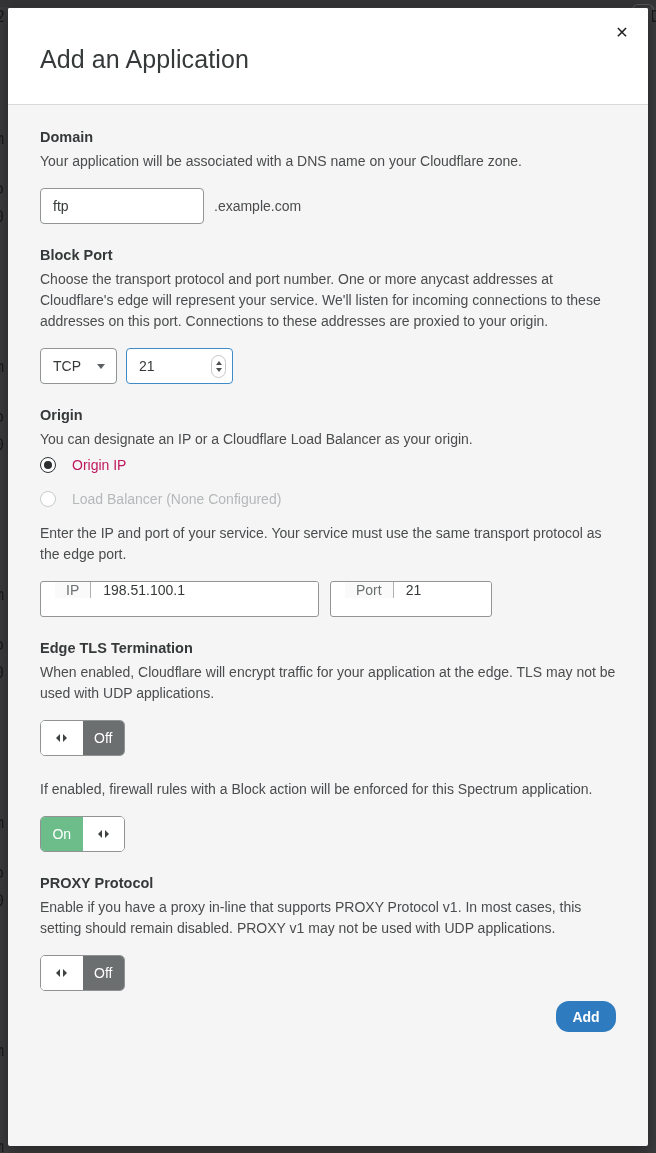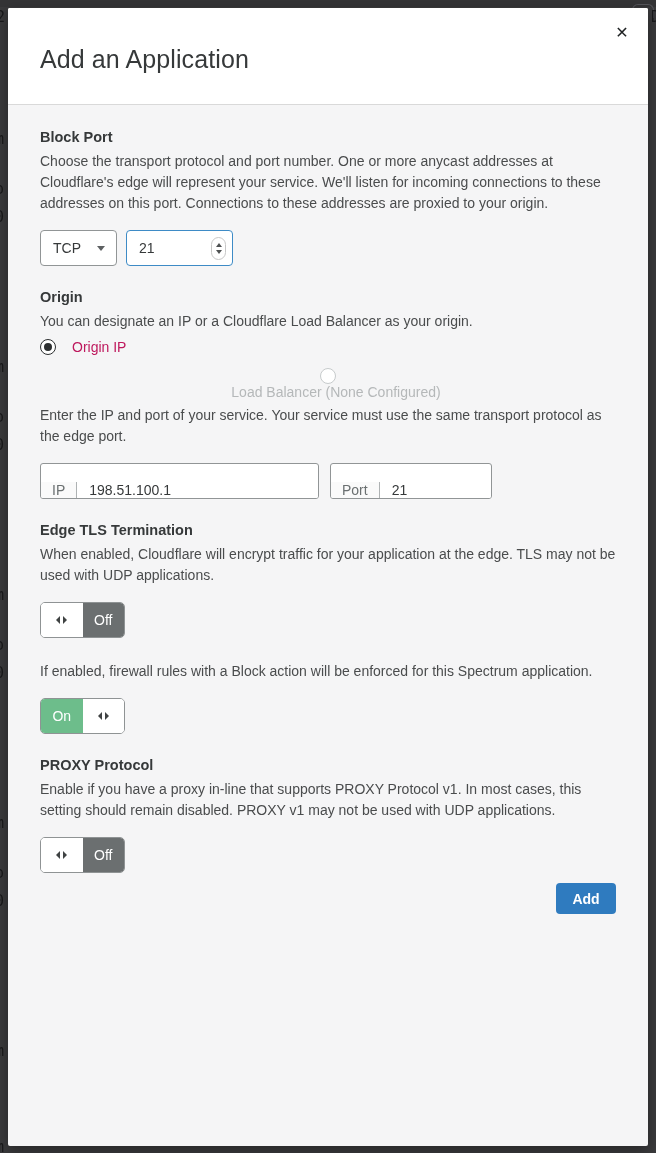--- a/index.html
+++ b/index.html
@@ -155,24 +155,24 @@
     flex: 0 0 16px;
   }
   .radio-dot { width: 8px; height: 8px; border-radius: 50%; background: #2c2f30; }
   .radio-label { margin-left: 16px; font-size: 14px; color: #be185d; }
   .radio-row.disabled .radio-outer { border-color: #c7cbcc; }
   .radio-row.disabled .radio-label { color: #b5b8b9; }
   .radio-gap { margin-bottom: 12px; margin-top: 10px; }
 
   
   .prefix-group {
-    display: inline-flex; align-items: flex-end;
+    display: inline-flex; align-items: flex-start;
     height: 36px;
     border: 1px solid #919596; border-radius: 3px;
-    background: #fff; overflow: hidden;
+    background: #fff; overflow: hidden; padding-left: 14px;
   }
   .prefix-cell {
     display: flex; align-items: center;
     padding: 0 11px;
     background: #fafafa;
     border-right: 1px solid #aeb2b3;
     font-size: 14px; color: #6b7071;
   }
   .prefix-group input {
     border: none; font-family: inherit;
@@ -202,21 +202,21 @@
   .toggle.state-off { border-color: #8f9394; align-items: flex-end; }
   .toggle.state-on { border-color: #8f9394; }
   .arr-left { width: 0; height: 0; border-top: 4px solid transparent; border-bottom: 4px solid transparent; border-right: 4.5px solid #3f4243; }
   .arr-right { width: 0; height: 0; border-top: 4px solid transparent; border-bottom: 4px solid transparent; border-left: 4.5px solid #3f4243; }
 
   
   .footer-row { display: flex; justify-content: flex-end; margin-top: 10px; }
   .add-btn {
     min-width: 60px; height: 31px;
     background: #2f7bbf;
-    border: none; border-radius: 4px;
+    border: none; border-radius: 13px;
     color: #fff; font-family: inherit;
     font-size: 14px; font-weight: 700;
     padding: 0 16px; cursor: pointer;
   }
 </style>
 </head>
 <body>
 
 <div class="bg-topbar"></div>
 <div class="bg-curve"></div>
@@ -239,20 +239,28 @@
 
 <div class="modal">
 
   <div class="modal-header">
     <div class="modal-title">Add an Application</div>
     <button class="close-btn">✕</button>
   </div>
 
   <div class="modal-body">
 
+    <div class="section">
+      <div class="sec-label">Domain</div>
+      <div class="sec-desc">Your application will be associated with a DNS name on your Cloudflare zone.</div>
+      <div class="row">
+        <input class="text-input domain-input" type="text" value="ftp" style="">
+        <span class="suffix">.example.com</span>
+      </div>
+    </div>
 
     <div class="section">
       <div class="sec-label">Block Port</div>
       <div class="sec-desc">Choose the transport protocol and port number. One or more anycast addresses at Cloudflare's edge will represent your service. We'll listen for incoming connections to these addresses on this port. Connections to these addresses are proxied to your origin.</div>
       <div class="row">
         <div class="select">
           <span>TCP</span>
           <span class="caret-down"></span>
         </div>
         <div class="number-wrap">
@@ -268,21 +276,21 @@
     <div class="section">
       <div class="sec-label">Origin</div>
       <div class="sec-desc" style="margin-bottom:2px;">You can designate an IP or a Cloudflare Load Balancer as your origin.</div>
 
       <div class="radio-row">
         <span class="radio-outer">
             <span class="radio-dot"></span>
           </span>
         <span class="radio-label">Origin IP</span>
       </div>
-      <div class="radio-row disabled radio-gap" style="margin-top:9px;flex-direction:column;">
+      <div class="radio-row disabled radio-gap" style="margin-top:9px;">
         <span class="radio-outer"></span>
         <span class="radio-label">Load Balancer (None Configured)</span>
       </div>
 
       <div class="sec-desc">Enter the IP and port of your service. Your service must use the same transport protocol as the edge port.</div>
 
       <div class="row">
         <div class="prefix-group ip-group">
           <span class="prefix-cell">IP</span>
           <input type="text" value="198.51.100.1" style="">

